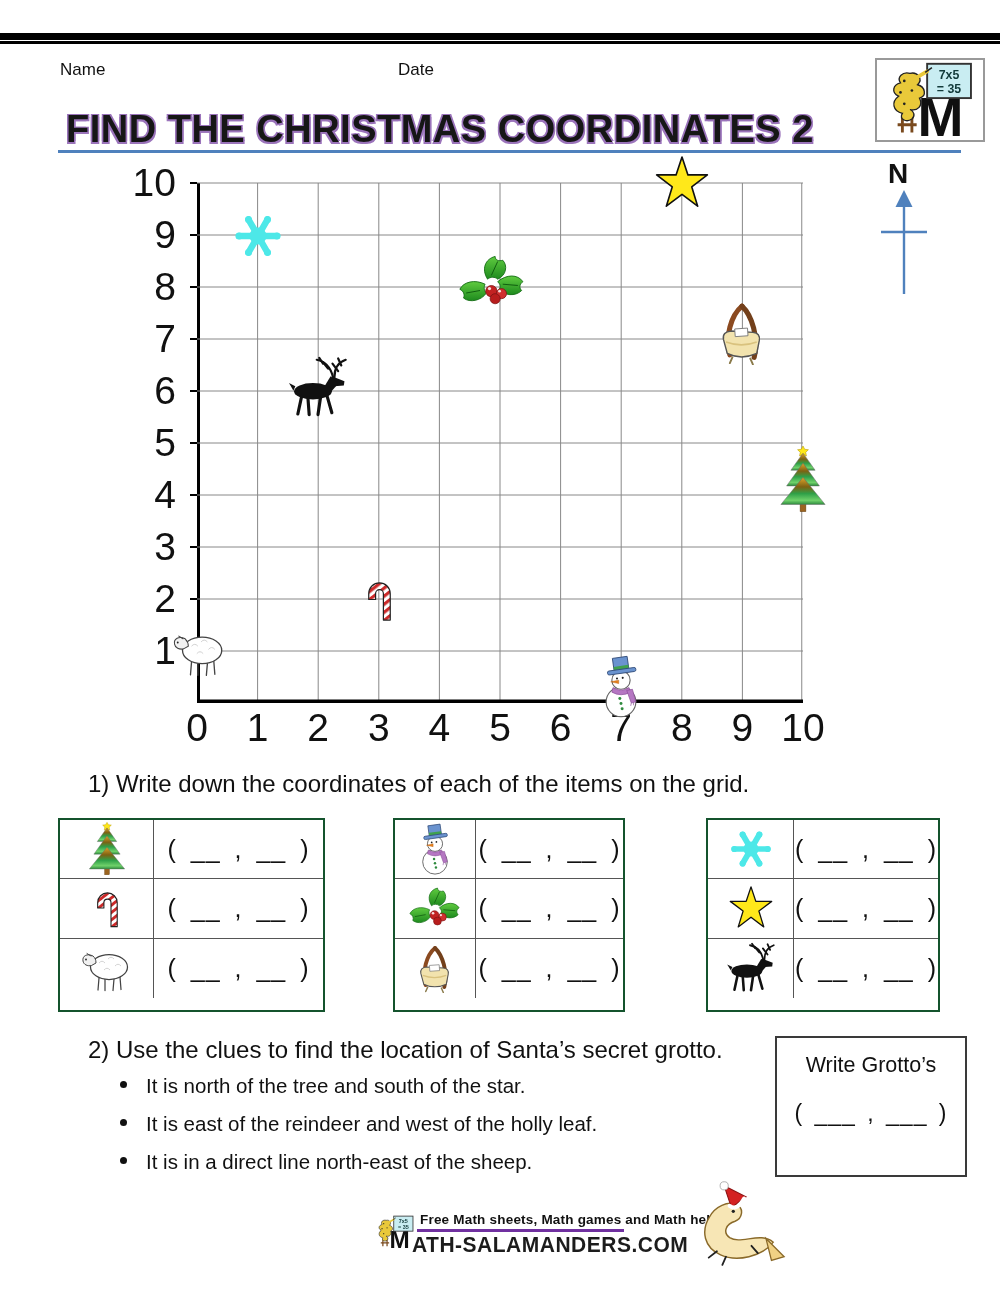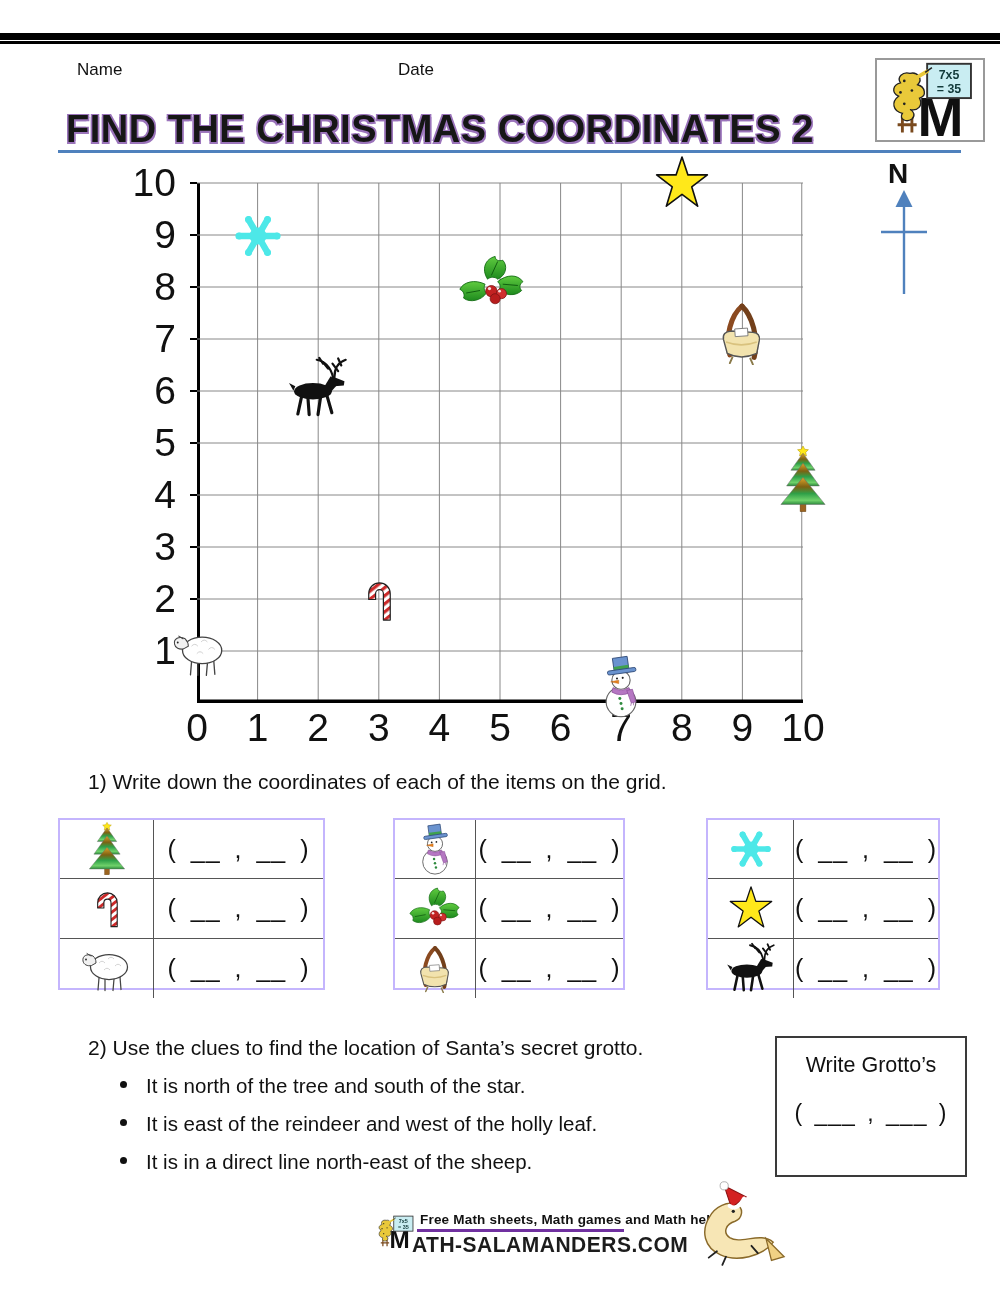--- a/index.html
+++ b/index.html
@@ -11,25 +11,25 @@
   .meta{font-size:17px;font-weight:500;}
   .title{left:58px;top:100px;font-size:38px;font-weight:800;letter-spacing:.5px;color:#161616;
          white-space:nowrap;
          text-shadow:-1.5px -1.5px 0 #9b74bb,1.5px -1.5px 0 #9b74bb,-1.5px 1.5px 0 #9b74bb,1.5px 1.5px 0 #9b74bb;}
   .rule{left:58px;top:150px;width:903px;height:3px;background:#4F81BD;}
   .logo-box{left:875px;top:58px;width:110px;height:84px;border:2px solid #999;
             box-sizing:border-box;background:#fff;}
   .xlab{position:absolute;width:56px;text-align:center;font-size:39px;font-weight:500;}
   .ylab{position:absolute;width:64px;text-align:right;font-size:39px;font-weight:500;}
   .compass-n{left:888px;top:158px;font-size:28px;font-weight:600;}
-  .q{font-size:21px;}
+  .q{font-size:24px;}
   .clue{position:absolute;left:120px;font-size:20.5px;}
   .clue .dot{display:inline-block;width:7px;height:7px;border-radius:50%;background:#111;
              margin-right:19px;vertical-align:5px;}
-  .table{position:absolute;top:818px;height:172px;border:2px solid #c4b5fd;box-sizing:border-box;background:#fff;}
+  .table{position:absolute;top:818px;height:194px;border:2px solid #14532d;box-sizing:border-box;background:#fff;}
   .trow{display:flex;height:59.33px;border-bottom:1px solid #555;box-sizing:border-box;}
   .trow.last{border-bottom:none;}
   .tcell-icon{display:flex;align-items:center;justify-content:center;border-right:1px solid #555;box-sizing:border-box;}
   .tcell-ans{flex:1;display:flex;align-items:center;justify-content:center;
              font-size:25px;letter-spacing:1px;word-spacing:6px;font-weight:500;}
   .grotto{left:775px;top:1036px;width:192px;height:141px;border:2px solid #3a3a3a;box-sizing:border-box;
           text-align:center;font-size:21.5px;line-height:1.62;padding-top:10px;}
   .grotto .ans{margin-top:12px;font-size:23px;letter-spacing:1px;word-spacing:4px;}
   .f-tagline{left:420px;top:1212px;font-size:13.5px;font-weight:700;letter-spacing:.2px;}
   .f-rule{left:417px;top:1229px;width:207px;height:3px;background:#7030A0;}
@@ -206,21 +206,21 @@
       <circle cx="42" cy="6" r="4.5" fill="#fff" stroke="#aaa"></circle>
       <circle cx="52" cy="34" r="1.8" fill="#222"></circle>
     </symbol>
   </defs>
 </svg>
 
 <div class="page">
 
   <div class="abs topbar"></div>
 
-  <div class="abs meta" style="left:77px;top:60px">Name</div>
+  <div class="abs meta" style="left:60px;top:60px">Name</div>
   <div class="abs meta" style="left:398px;top:60px">Date</div>
 
   <div class="abs logo-box">
     <svg width="106" height="80" viewBox="0 0 110 84">
         <use href="#i-mslogo"></use>
       </svg>
   </div>
 
   <h1 class="abs title" style="margin:8px">FIND THE CHRISTMAS COORDINATES 2</h1>
   <div class="abs rule"></div>

